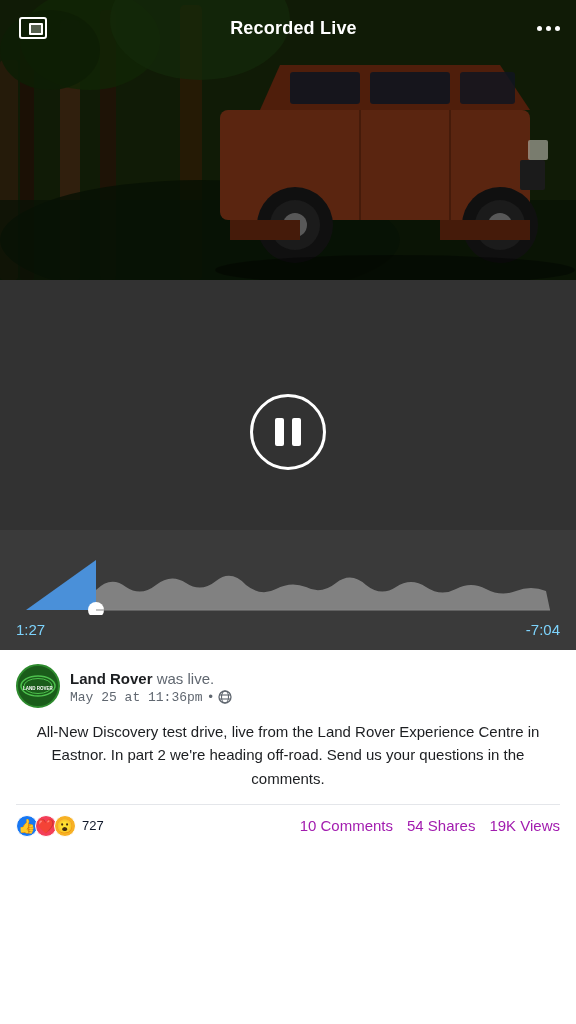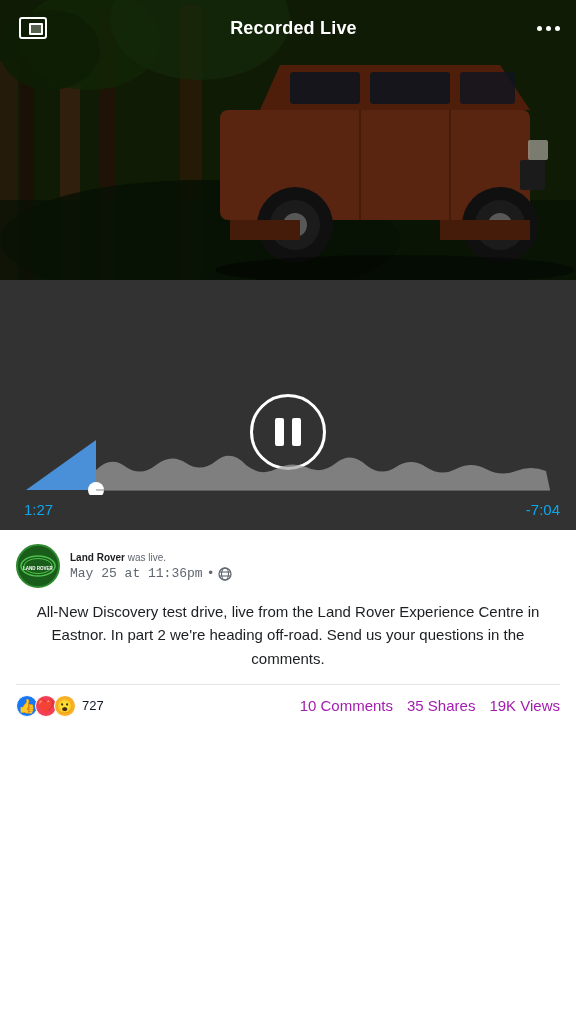--- a/index.html
+++ b/index.html
@@ -7,21 +7,21 @@
     body {
       width: 576px;
       min-height: 1024px;
       background: #fff;
       font-family: -apple-system, BlinkMacSystemFont, 'Segoe UI', Helvetica, Arial, sans-serif;
     }
 
     
     .video-container {
       width: 576px;
-      height: 530px;
+      height: 650px;
       position: relative;
       background: #3a3a3a;
       text-align: right;
     }
 
     .video-thumbnail {
       width: 100%;
       height: 280px;
       background: linear-gradient(160deg, #1a2a0a 0%, #2d4a10 30%, #1a3010 50%, #0a1a05 70%, #3a2010 90%);
       position: relative;
@@ -136,24 +136,23 @@
       position: relative;
     }
 
     .time-row {
       display: flex;
       justify-content: space-between;
       align-items: center;
       padding: 6px 0 12px 0;
     }
     .time-text {
-      color: #0ea5e9;
+      color: #7dd3fc;
       font-size: 15px;
       font-weight: 500;
-      margin-left: 8px;
     }
 
     
     .post-section {
       background: #fff;
       padding: 14px 16px 0 16px;
     }
 
     .post-header {
       display: flex;
@@ -172,21 +171,21 @@
       display: flex;
       align-items: center;
       justify-content: center;
     }
 
     .post-meta {
       flex: 1;
     }
 
     .post-author-line {
-      font-size: 10px;
+      font-size: 15px;
       color: #1c1e21;
       line-height: 1.4;
     }
     .post-author-name {
       font-weight: 700;
       color: #1c1e21;
     }
     .post-was-live {
       font-weight: 400;
       color: #606770;
@@ -404,18 +403,18 @@
     <div class="reactions-left">
       <div class="reaction-icons">
         <div class="reaction-emoji reaction-like">👍</div>
         <div class="reaction-emoji reaction-love">❤️</div>
         <div class="reaction-emoji reaction-wow">😮</div>
       </div>
       <span class="reaction-count">727</span>
     </div>
     <div class="reactions-right">
       <span>10 Comments</span>
-      <span>35 Shares</span>
+      <span>54 Shares</span>
       <span>19K Views</span>
     </div>
   </div>
 
 </div>
 
 </body></html>

